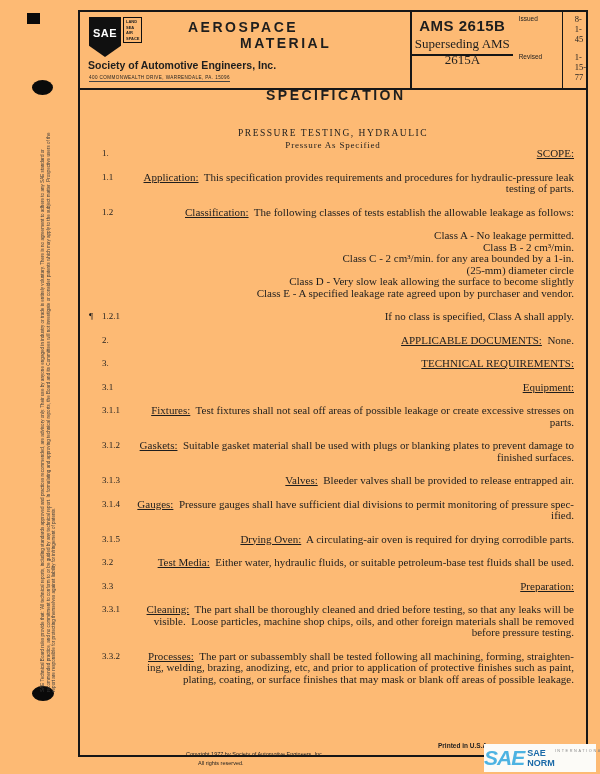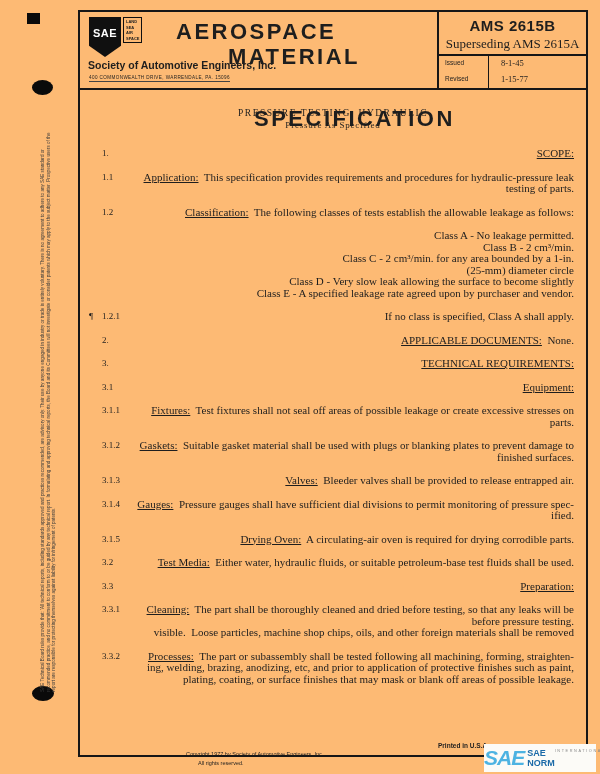--- a/index.html
+++ b/index.html
@@ -27,35 +27,35 @@
   .badge { width:32px; height:40px; background:#101010; color:#fff;
            clip-path:polygon(0 0,100% 0,100% 72%,50% 100%,0 72%);
            display:flex; align-items:center; justify-content:center;
            font-family:"Liberation Sans",sans-serif; font-weight:bold; font-size:11px; letter-spacing:.5px; padding-bottom:8px; }
   .tagbox { border:1px solid #101010; padding:1px 2px; font-family:"Liberation Sans",sans-serif;
             font-size:4px; font-weight:bold; line-height:1.4; }
   .tagbox span { display:block; }
   .org  { position:absolute; left:8px; top:47px; font-family:"Liberation Sans",sans-serif; font-weight:bold; font-size:10.5px; white-space:nowrap; }
   .addr { position:absolute; left:9px; top:63px; font-family:"Liberation Sans",sans-serif; font-size:4.6px; letter-spacing:.4px;
           border-bottom:1px solid #444; padding-bottom:1px; }
-  .big-title { position:absolute; left:96px; top:7px; font-family:"Liberation Sans",sans-serif; font-weight:bold;
-               font-size:22px; letter-spacing:2.5px; line-height:1.15; white-space:nowrap; }
+  .big-title { position:absolute; left:108px; top:7px; font-family:"Liberation Sans",sans-serif; font-weight:bold;
+               font-size:14px; letter-spacing:2.5px; line-height:1.15; white-space:nowrap; }
   .bt2 { margin-left:52px; }
   .bt3 { margin-left:78px;margin-top:36px; }
-  .h-right { width:147px; display:flex; flex-direction:column; }
+  .h-right { width:174px; display:flex; flex-direction:row; }
   .ams-top { height:44px; border-bottom:2px solid #161616; text-align:center; padding-top:5px; }
   .ams-num { font-family:"Liberation Sans",sans-serif; font-weight:bold; font-size:15px; letter-spacing:.5px; }
   .ams-sup { font-size:13px; margin-top:2px; }
   .ams-dates { flex:1; display:grid; grid-template-columns:50px 1fr; grid-template-rows:1fr 1fr;border-radius:11px; }
   .d-lbl { border-right:1.5px solid #161616; padding:3px 0 0 6px; font-family:"Liberation Sans",sans-serif; font-size:6.5px; }
   .d-val { padding:2px 0 0 12px; font-size:8.5px; }
 
   
   .doc-title { position:absolute; left:0; top:96px; width:100%; text-align:center; }
-  .dt1 { font-size:9.5px; letter-spacing:1.5px; }
+  .dt1 { font-size:9.5px; letter-spacing:1.5px;margin-top:20px; }
   .dt2 { font-size:9px; letter-spacing:.8px; margin-top:2px; }
 
   
   .body { position:absolute; left:22px; top:136px; width:472px; }
   .para { position:relative; display:flex; margin-bottom:12px; }
   .num { flex:none; width:34px; font-size:9px; line-height:11.5px; }
   .ptext { flex:1; font-size:11px;text-align:right; }
   .line { line-height:11.5px; white-space:pre-wrap; }
   .lbl { text-decoration:underline; text-underline-offset:1px; }
   .pre { position:absolute; left:-13px; top:0; font-size:9px; }
@@ -224,22 +224,22 @@
         <div class="para">
           <span class="num">3.3</span>
           <div class="ptext">
             <div class="line"><span class="lbl">Preparation:</span></div>
           </div>
         </div>
         <div class="para">
           <span class="num">3.3.1</span>
           <div class="ptext">
             <div class="line"><span class="lbl">Cleaning:</span>  The part shall be thoroughly cleaned and dried before testing, so that any leaks will be</div>
+            <div class="line">visible.  Loose particles, machine shop chips, oils, and other foreign materials shall be removed</div>
             <div class="line">before pressure testing.</div>
-            <div class="line">visible.  Loose particles, machine shop chips, oils, and other foreign materials shall be removed</div>
           </div>
         </div>
         <div class="para">
           <span class="num">3.3.2</span>
           <div class="ptext">
             <div class="line"><span class="lbl">Processes:</span>  The part or subassembly shall be tested following all machining, forming, straighten-</div>
             <div class="line">ing, welding, brazing, anodizing, etc, and prior to application of protective finishes such as paint,</div>
             <div class="line">plating, coating, or surface finishes that may mask or blank off areas of possible leakage.</div>
           </div>
         </div>

